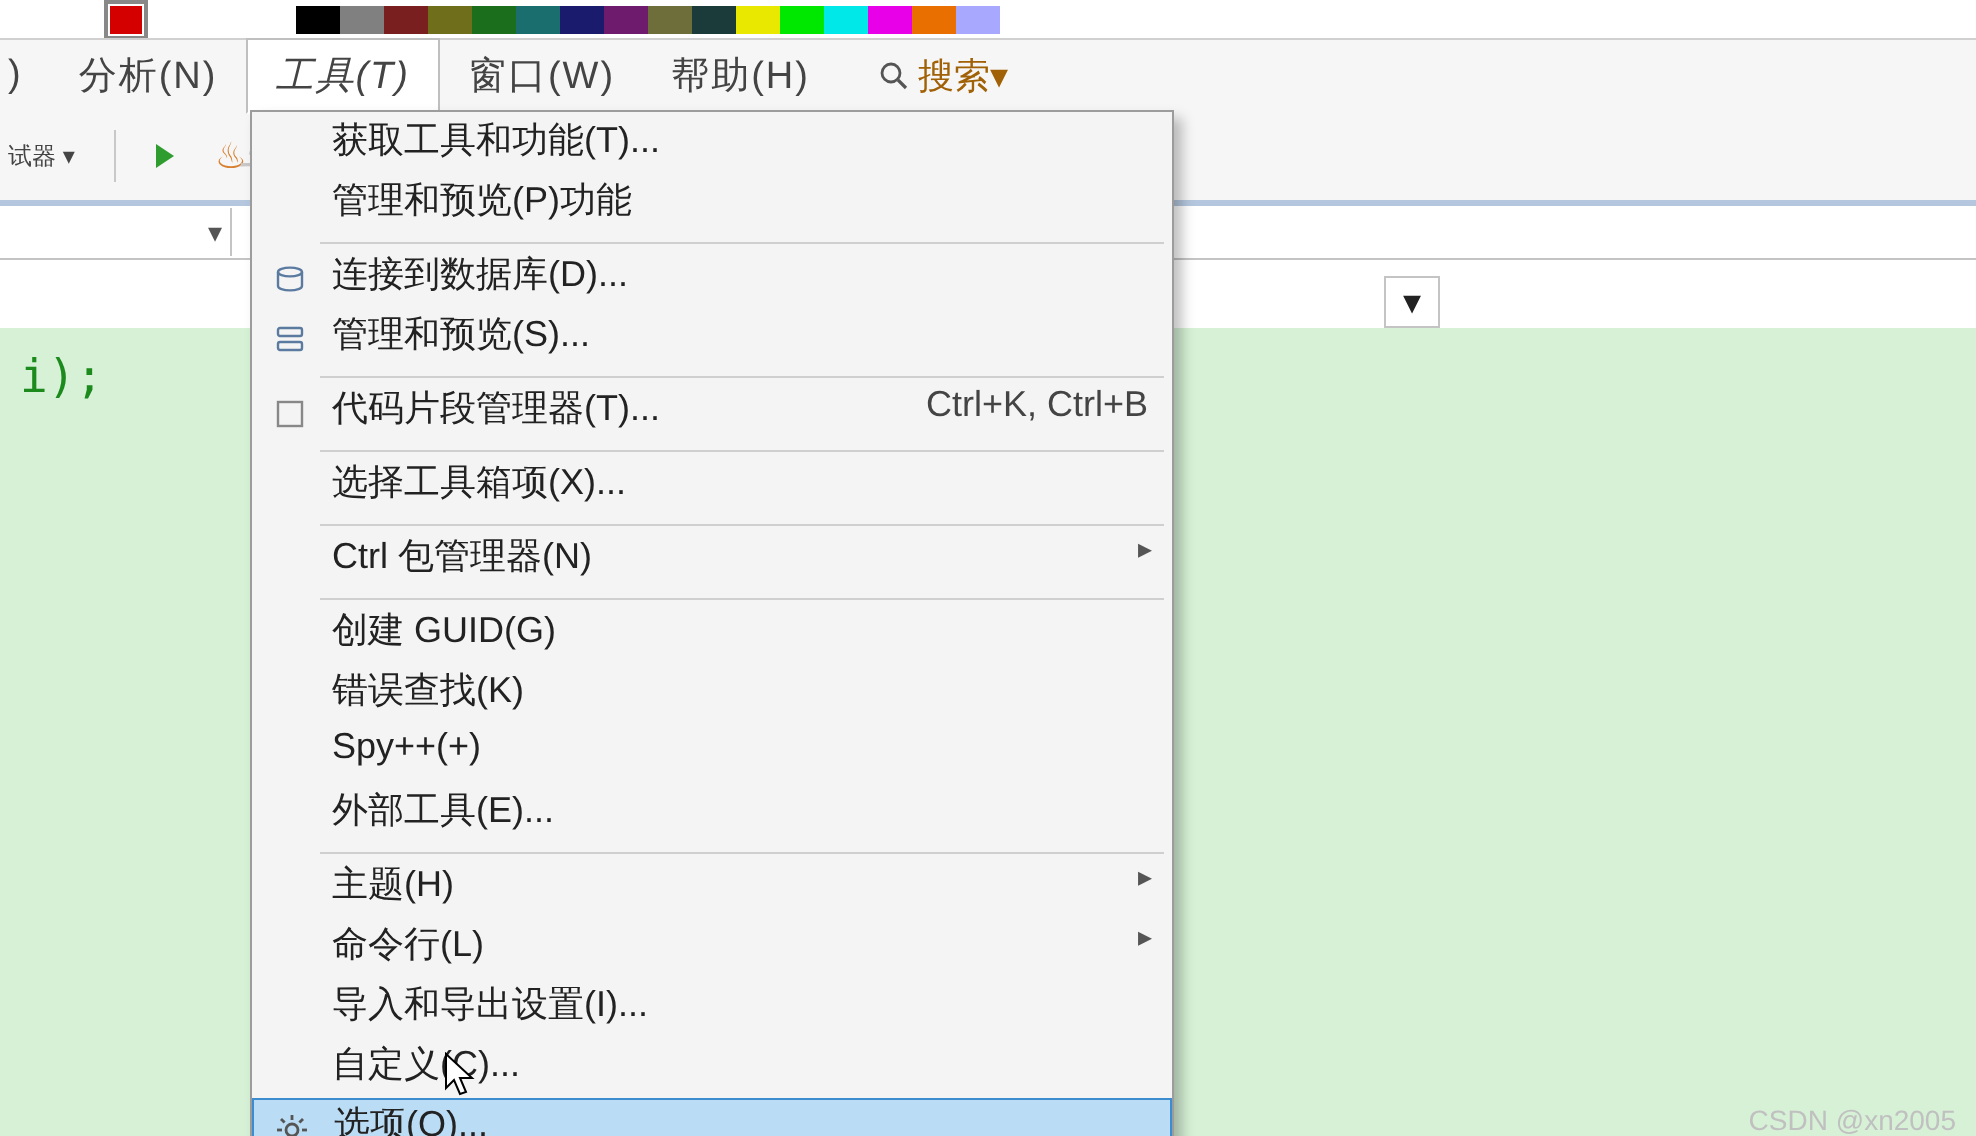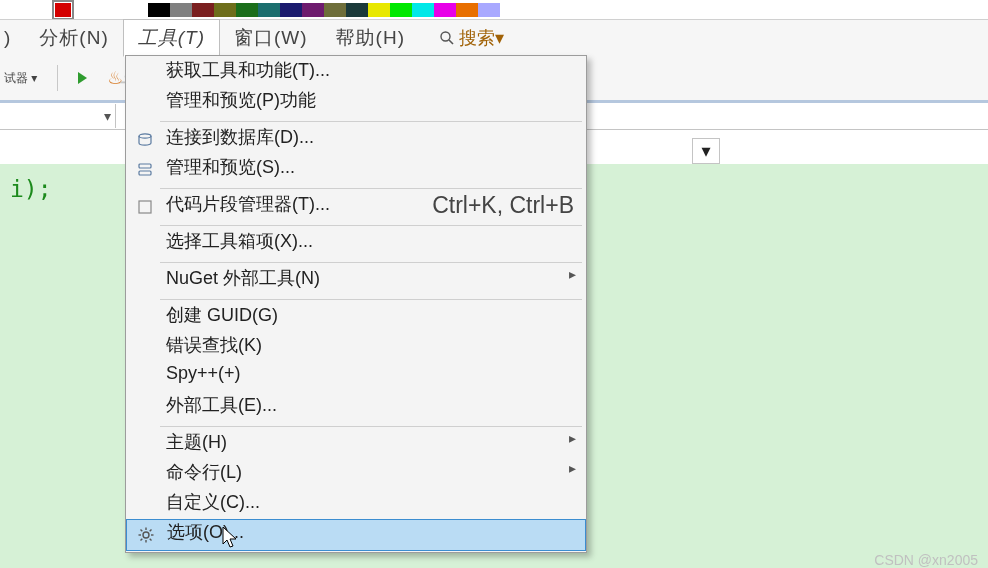--- a/index.html
+++ b/index.html
@@ -142,21 +142,21 @@
   .dropdown .row.highlight {
     background:#badcf4;
     border:1px solid #3b8dd0;
     margin:-1px 0;
   }
   .dropdown .row .ico {
     width:26px; display:flex; align-items:center; justify-content:center;
     color:#6a6a6a;
   }
   .dropdown .row .label { flex:1; padding-left:8px;}
-  .dropdown .row .shortcut { color:#444; font-size:23px;}
+  .dropdown .row .shortcut { color:#444; font-size:18px;}
   .dropdown .row .submenu-arrow {
     position:absolute; right:10px; color:#555; font-size:14px;
   }
   .dropdown hr {
     border:none; border-top:1px solid #cfcfcf;
     margin:3px 4px 3px 34px;
   }
   
   .play {
     width:0;height:0;border-left:9px solid #2f9c2f;
@@ -285,21 +285,21 @@
       <span class="shortcut">Ctrl+K, Ctrl+B</span>
     </div>
     <hr>
     <div class="row">
       <span class="ico"></span>
       <span class="label">选择工具箱项(X)...</span>
     </div>
     <hr>
     <div class="row">
       <span class="ico"></span>
-      <span class="label">NuGet 外部工具(N)</span>
+      <span class="label">Ctrl 包管理器(N)</span>
       <span class="submenu-arrow">▸</span>
     </div>
     <hr>
     <div class="row">
       <span class="ico"></span>
       <span class="label">创建 GUID(G)</span>
     </div>
     <div class="row">
       <span class="ico"></span>
       <span class="label">错误查找(K)</span>
@@ -315,20 +315,24 @@
     <hr>
     <div class="row">
       <span class="ico"></span>
       <span class="label">主题(H)</span>
       <span class="submenu-arrow">▸</span>
     </div>
     <div class="row">
       <span class="ico"></span>
       <span class="label">命令行(L)</span>
       <span class="submenu-arrow">▸</span>
+    </div>
+    <div class="row">
+      <span class="ico"></span>
+      <span class="label">导入和导出设置(I)...</span>
     </div>
     <div class="row">
       <span class="ico"></span>
       <span class="label">自定义(C)...</span>
     </div>
     <div class="row highlight">
       <span class="ico">
         <svg width="16" height="16">
           <circle cx="8" cy="8" r="3" fill="none" stroke="#555" stroke-width="1.4"></circle>
           <g stroke="#555" stroke-width="1.4">

